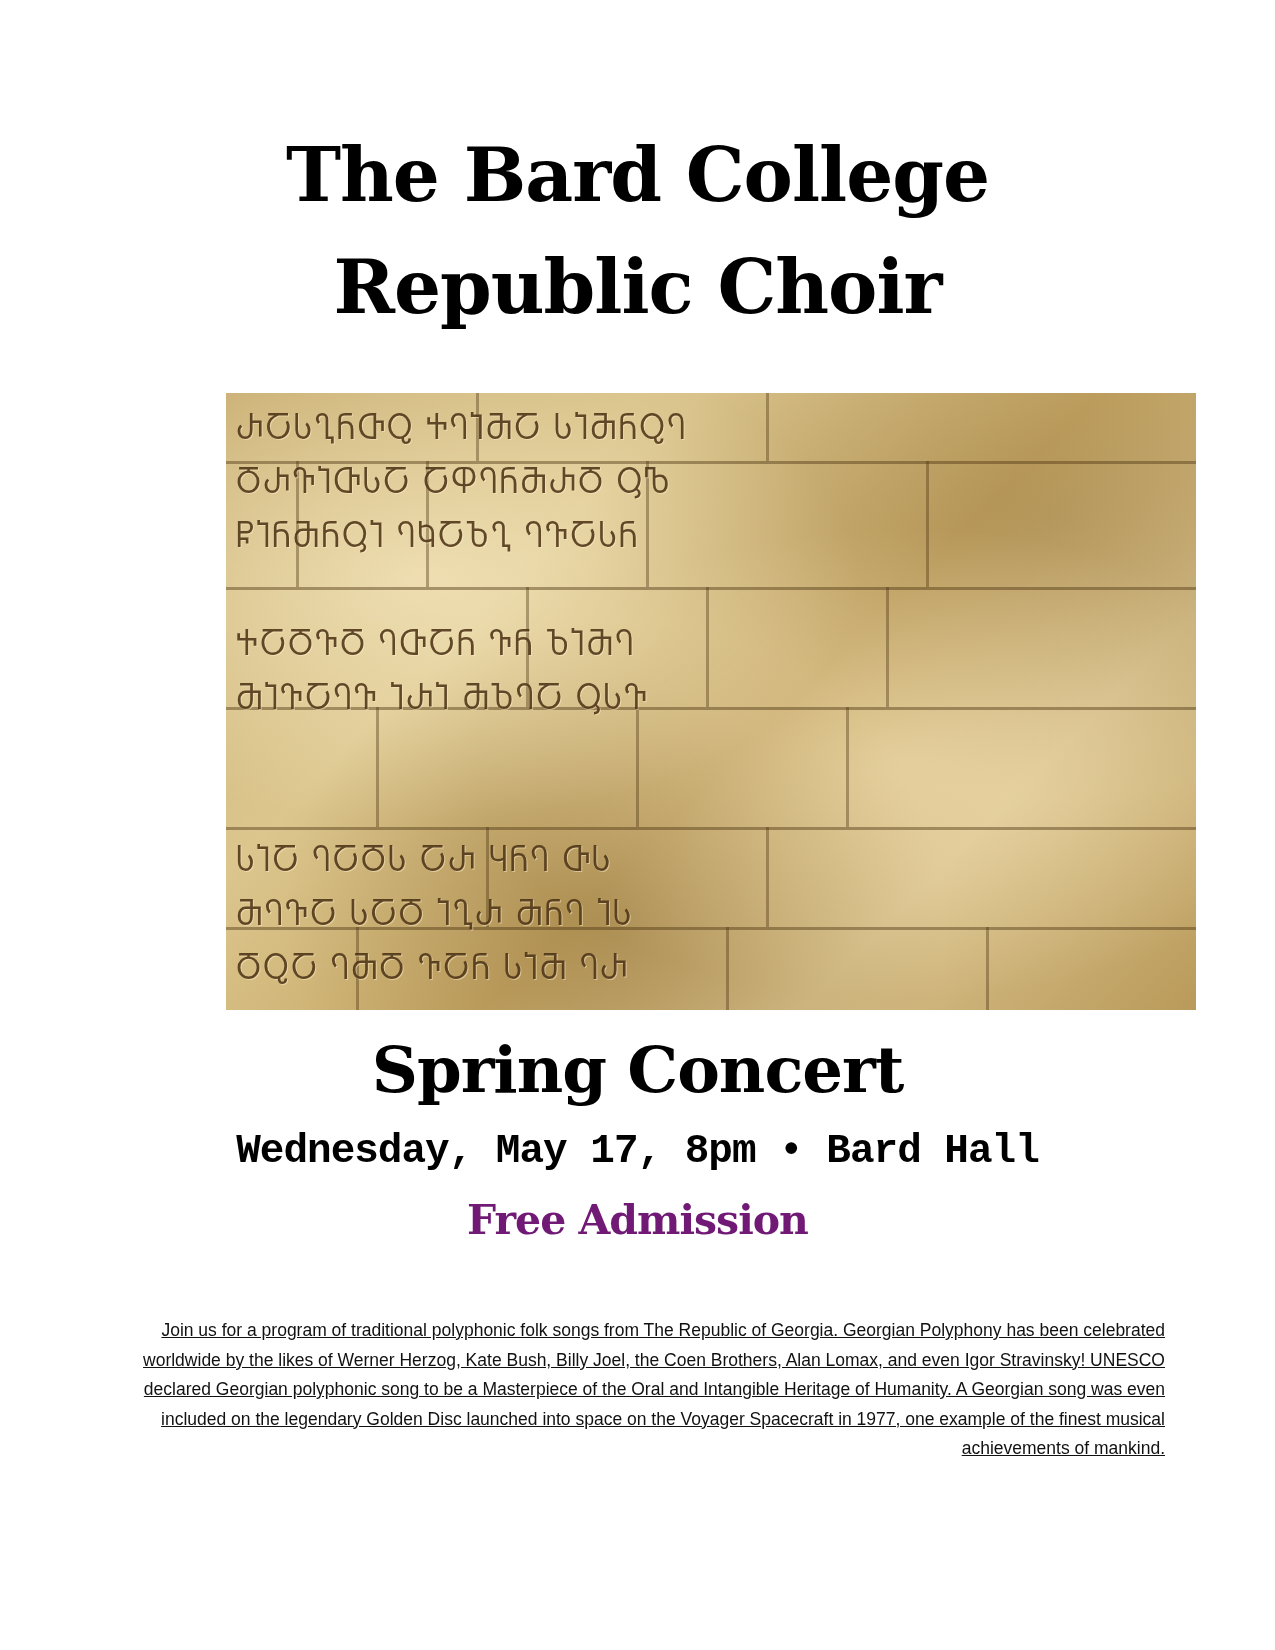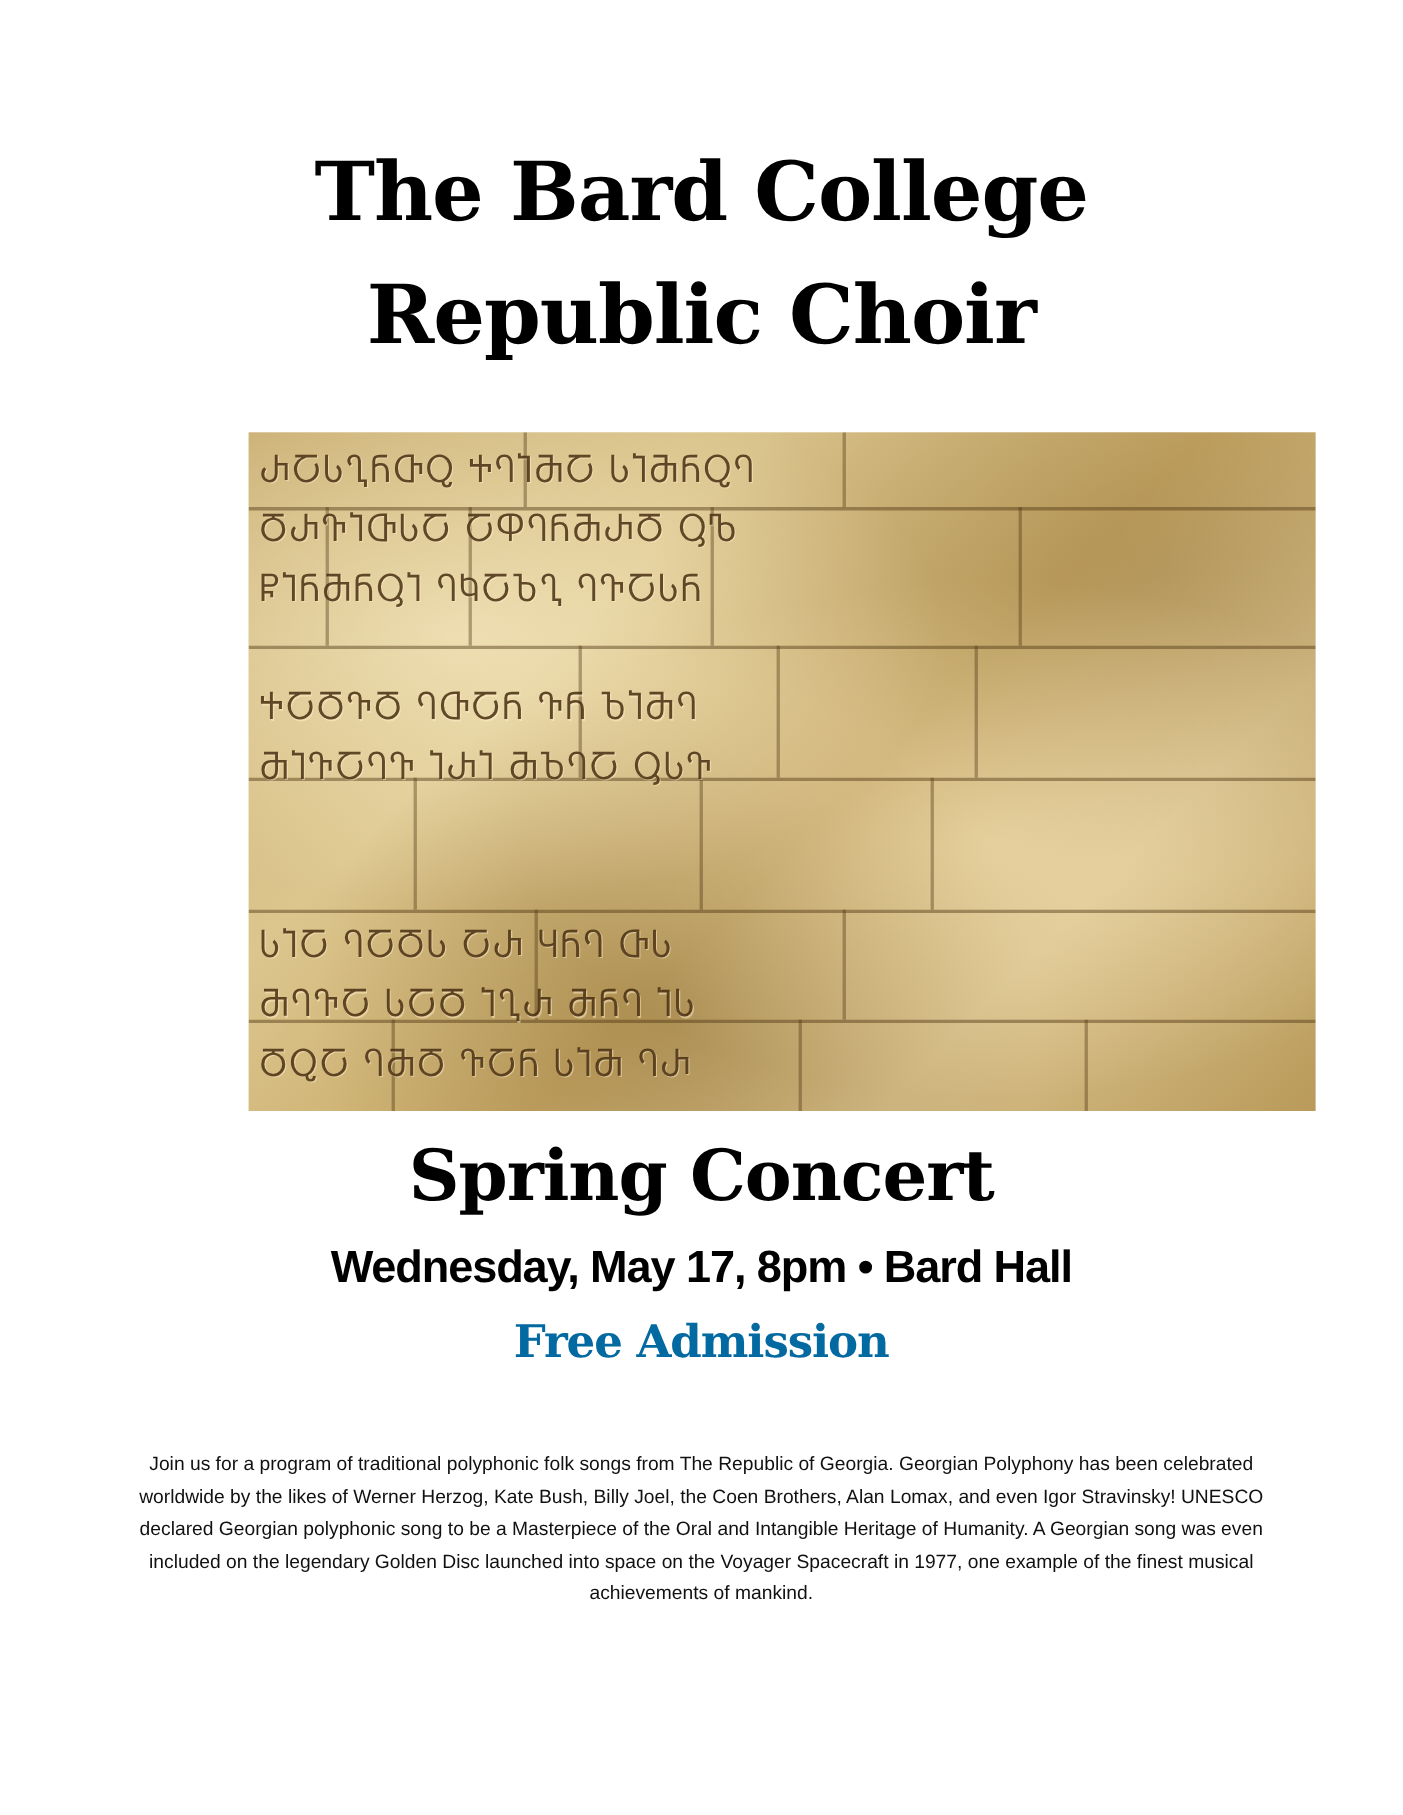--- a/index.html
+++ b/index.html
@@ -38,32 +38,32 @@
     text-shadow: 1px 1px 0 rgba(255,240,200,0.5);
   }
 
   #subtitle {
     position: absolute; top: 1032px; left: 0; width: 1275px; text-align: center;
     font-family: "DejaVu Serif", "Liberation Serif", serif; font-weight: bold;
     font-size: 64px; letter-spacing: -1px; margin: 0; color: #000;
   }
   #event-line {
     position: absolute; top: 1128px; left: 0; width: 1275px; text-align: center;
-    font-family: Liberation Sans, sans-serif; font-weight: bold;
+    font-family: Liberation Mono, monospace; font-weight: bold;
     font-size: 41px; letter-spacing: -1px; color: #000;
   }
   #admission {
     position: absolute; top: 1196px; left: 0; width: 1275px; text-align: center;
     font-family: "DejaVu Serif", "Liberation Serif", serif; font-weight: bold;
-    font-size: 41px; letter-spacing: -1px; color: #0369a1;
+    font-size: 41px; letter-spacing: -1px; color: #701a75;
   }
   #description {
-    position: absolute; top: 1316px; left: 110px; width: 1055px; text-align: center;
+    position: absolute; top: 1316px; left: 110px; width: 1055px; text-align: right;
     font-family: "Liberation Sans", sans-serif; font-size: 17.5px; line-height: 29.5px;
-    color: #111; margin: 0;
+    color: #111; margin: 0; text-decoration: underline;
   }
 </style>
 </head>
 <body>
 
 <h1 id="title1" class="title">The Bard College</h1>
 <h1 id="title2" class="title">Republic Choir</h1>
 
 <div class="wall">
   <div class="block-row" style="top:0;height:68px">

